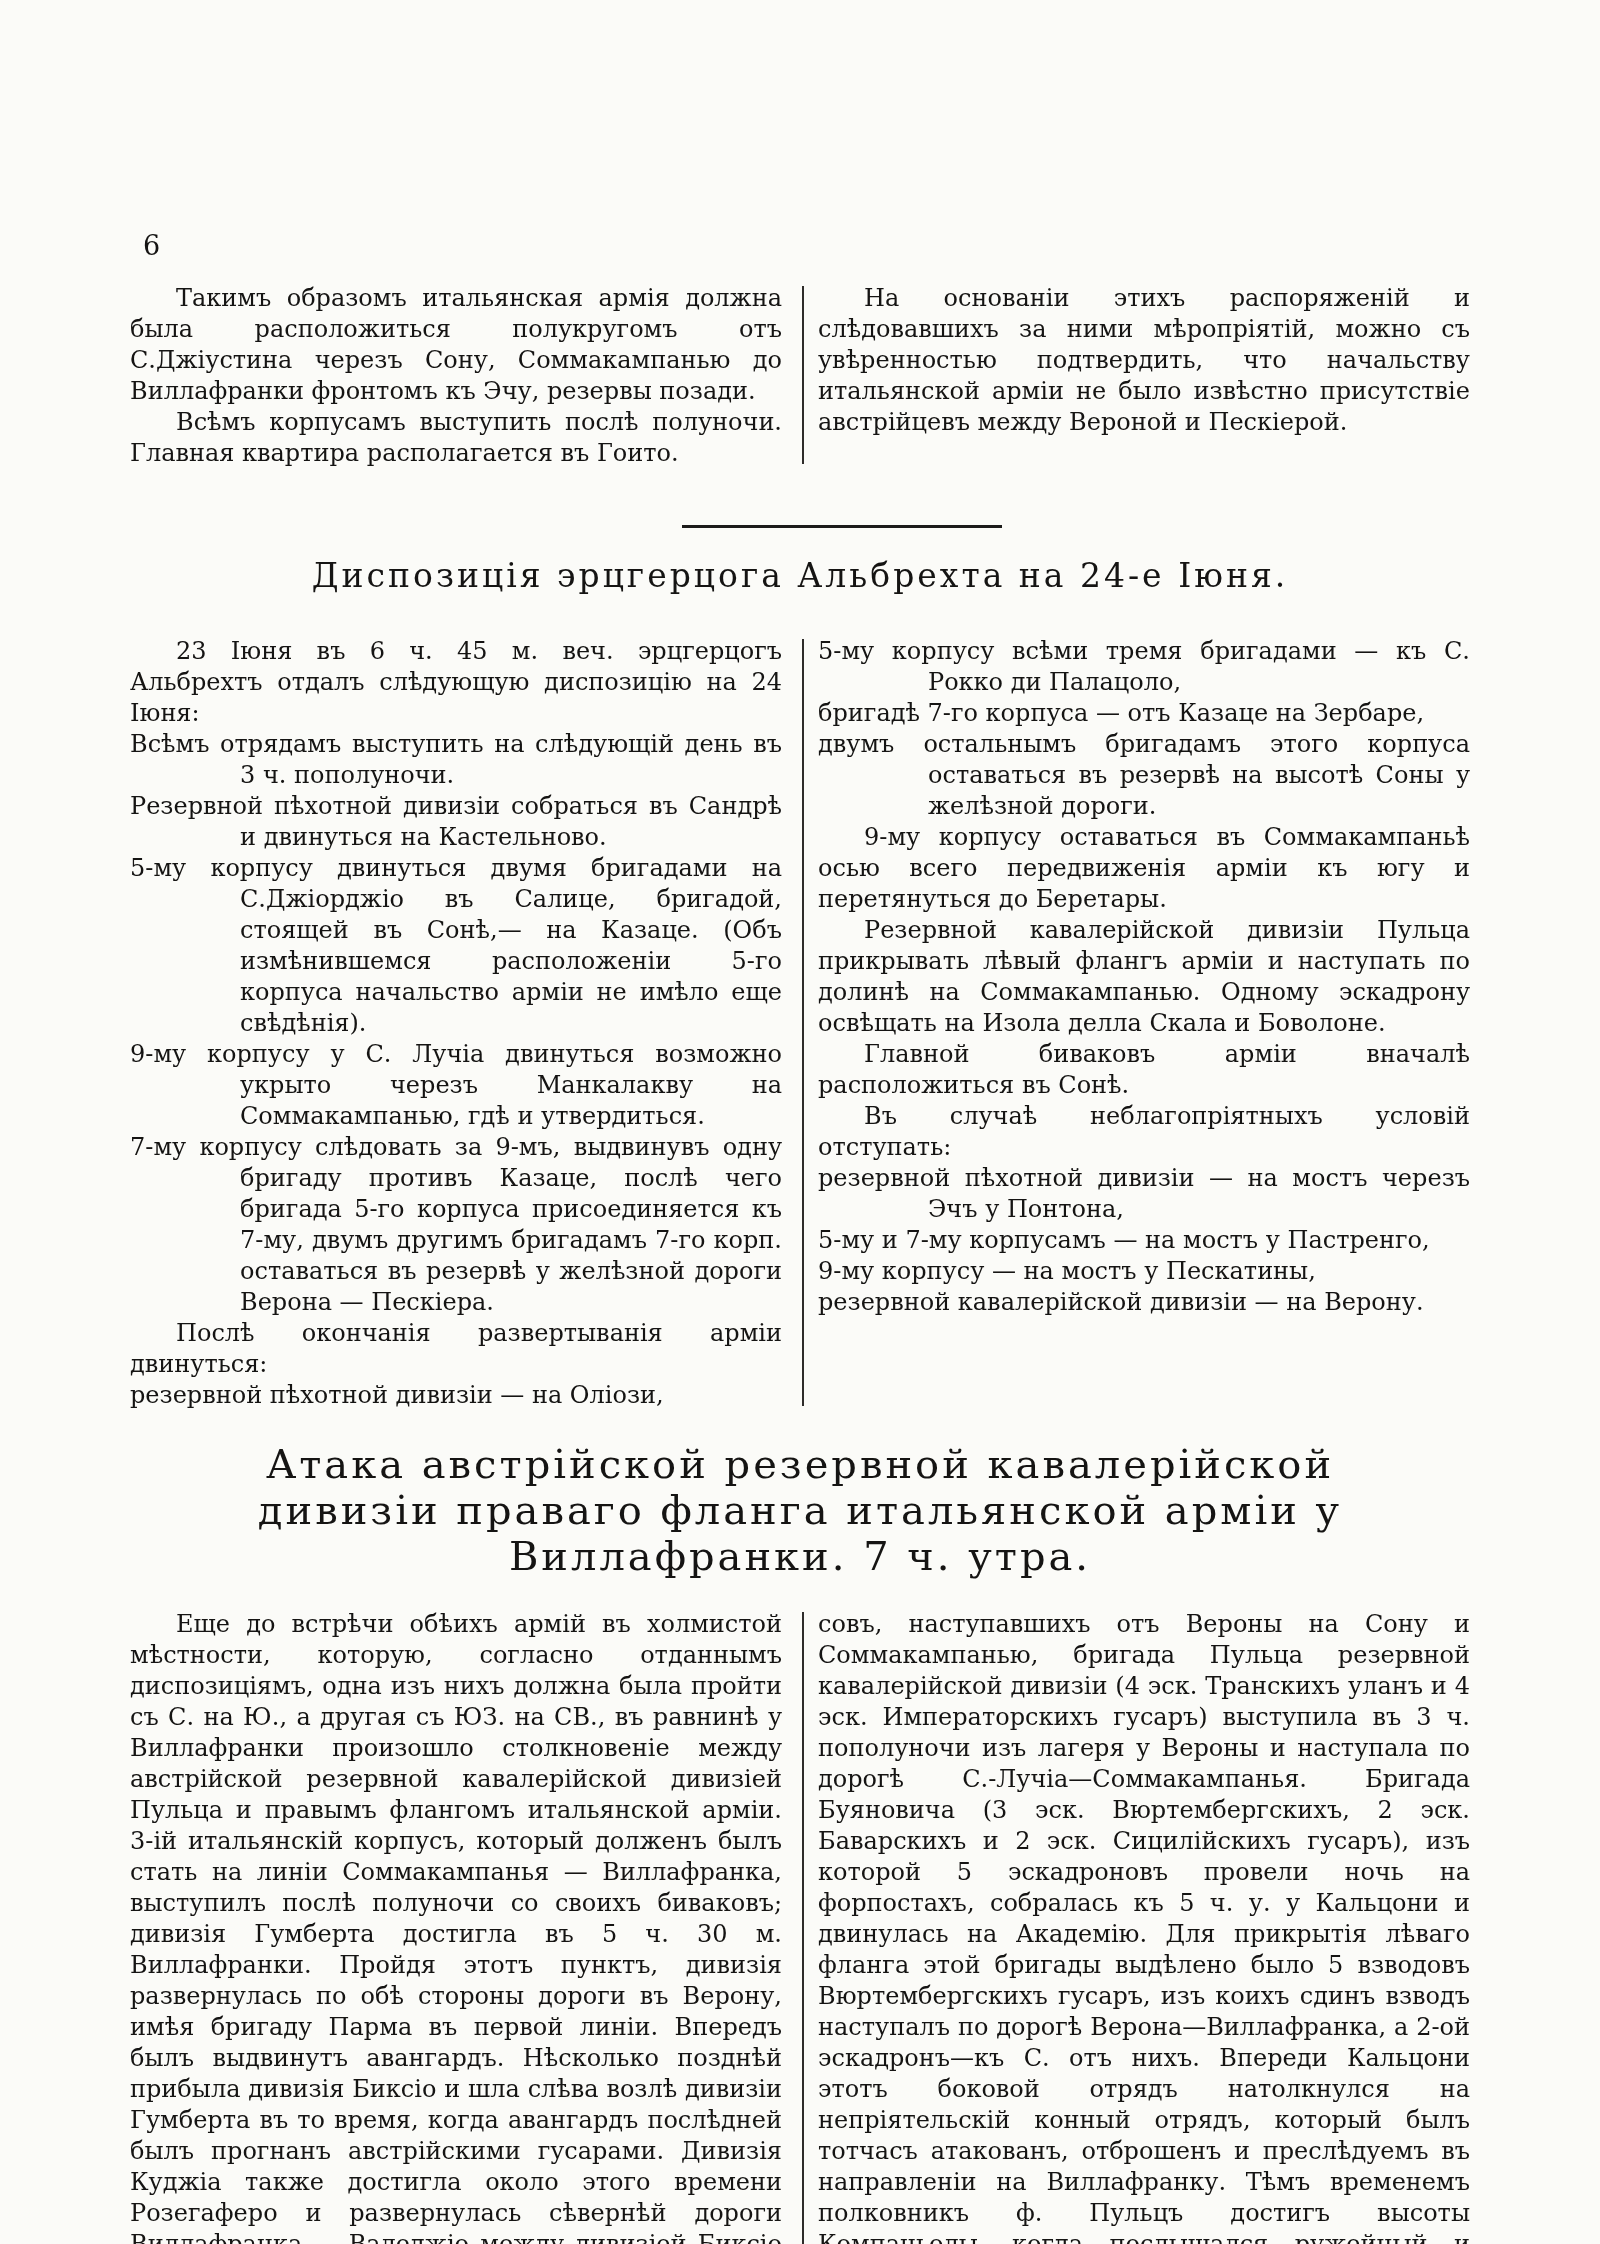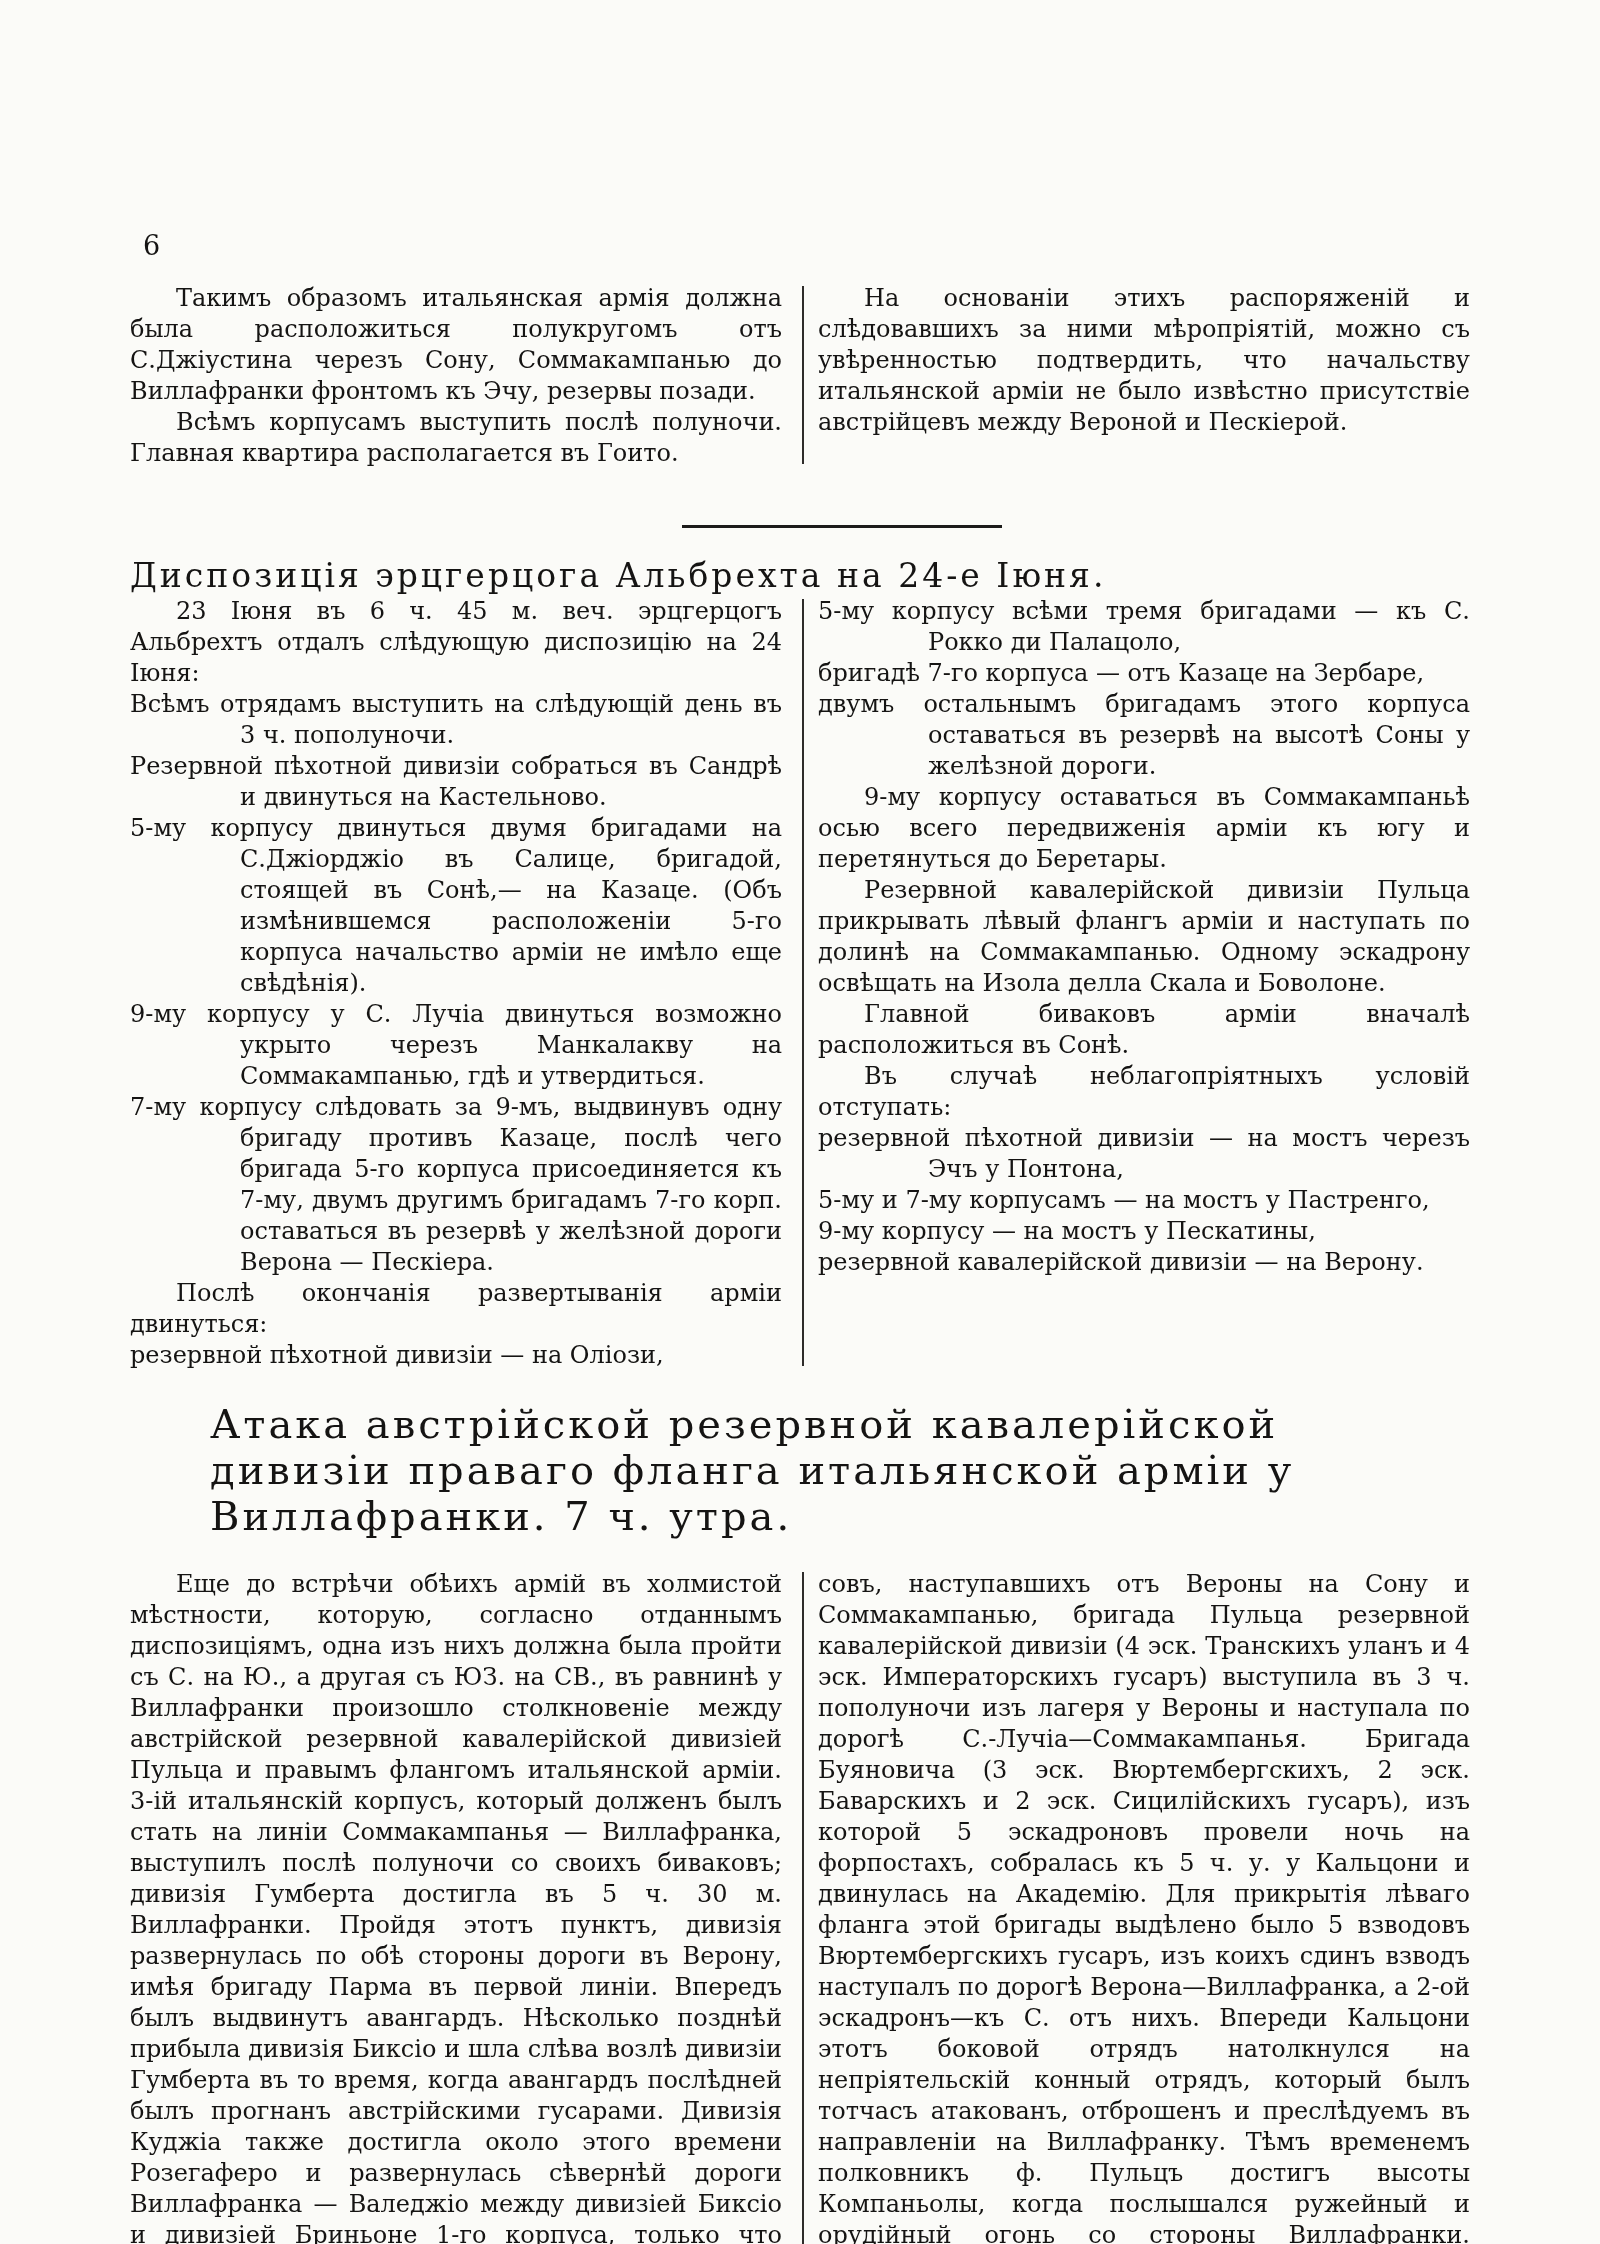--- a/index.html
+++ b/index.html
@@ -34,33 +34,33 @@
   .gutter-rule{
     position:absolute;left:672px;top:3px;bottom:5px;width:2px;
     background:#2e2c2a;
   }
   .divider{
     width:320px;height:3px;background:#1c1b1a;
     margin:56px auto 0 auto;transform:translateX(42px);
     border:none;
   }
   .heading{
-    text-align:left;font-weight:normal;margin:0;
+    text-align:center;font-weight:normal;margin:0;
   }
   .heading.h-disposition{
     margin-top:28px;
     font-size:33px;line-height:40px;letter-spacing:3px;
   }
   .heading.h-attack{
     margin-top:30px;
     font-size:40px;line-height:46px;letter-spacing:3px;
     max-width:1180px;margin-left:auto;margin-right:auto;
   }
   .sec-top{margin-top:0;}
-  .sec-disposition{}
+  .sec-disposition{margin-top:40px;}
   .sec-attack{margin-top:30px;}
 </style>
 </head>
 <body>
 
 <div class="pagenum">6</div>
 
 <div class="content">
 
   <div class="cols sec-top">

